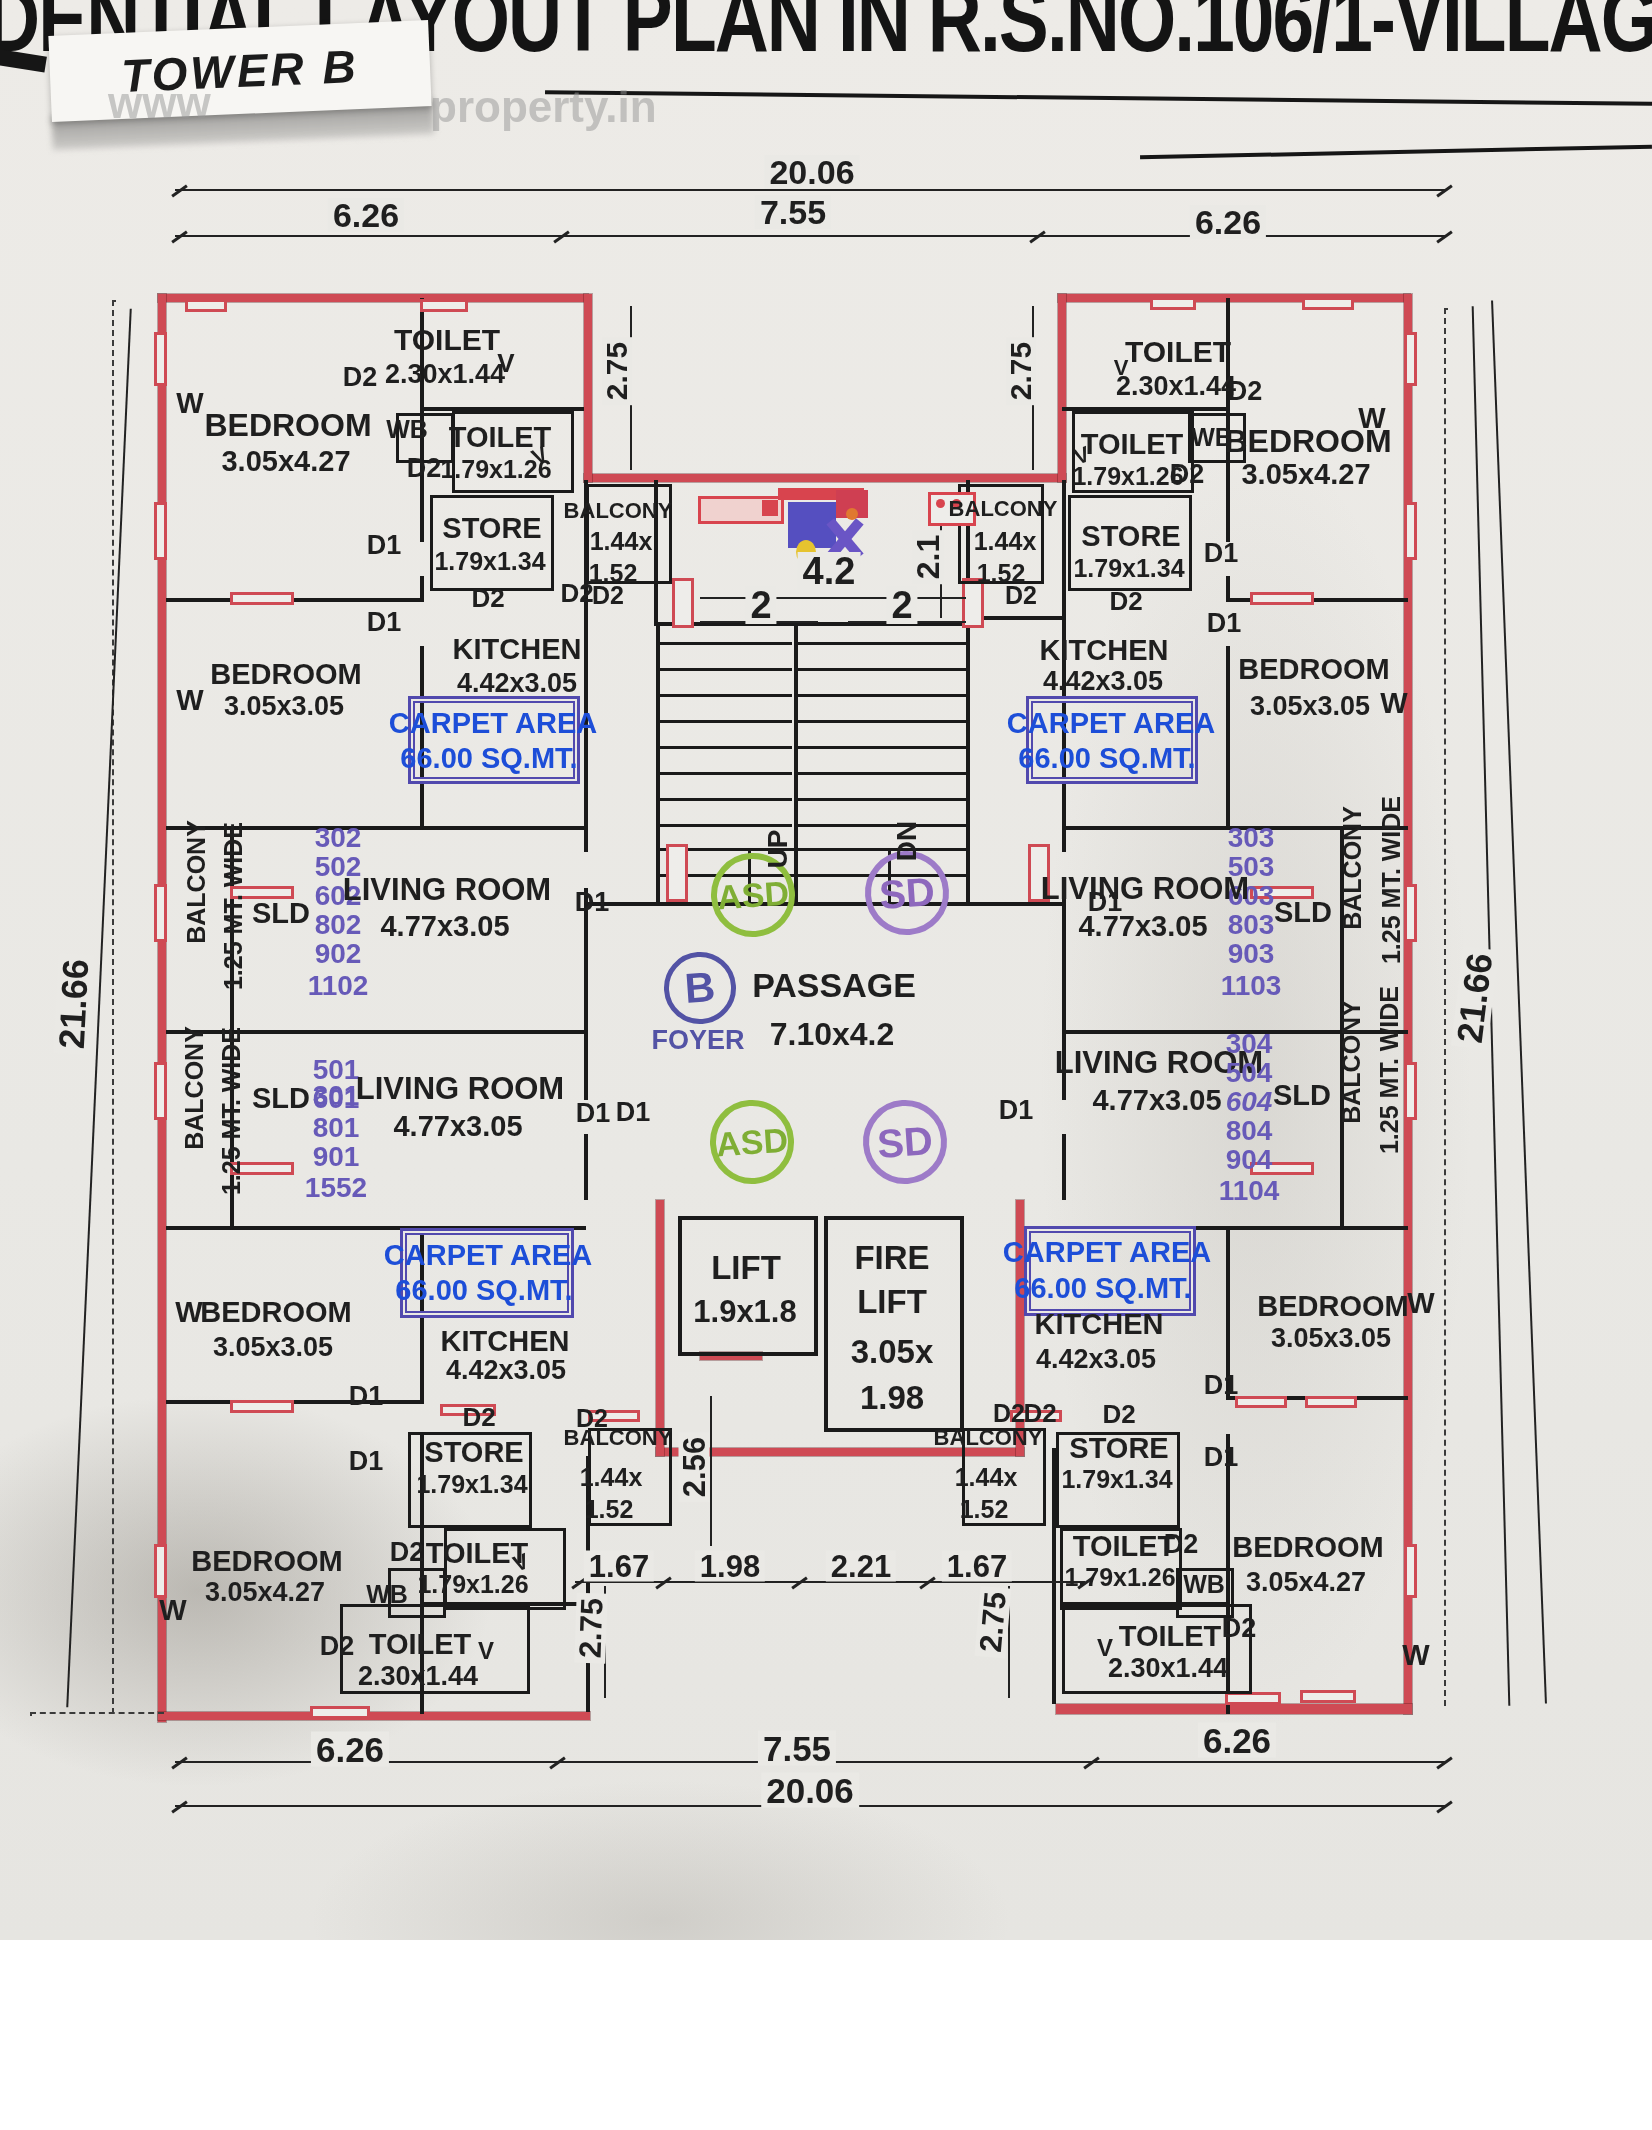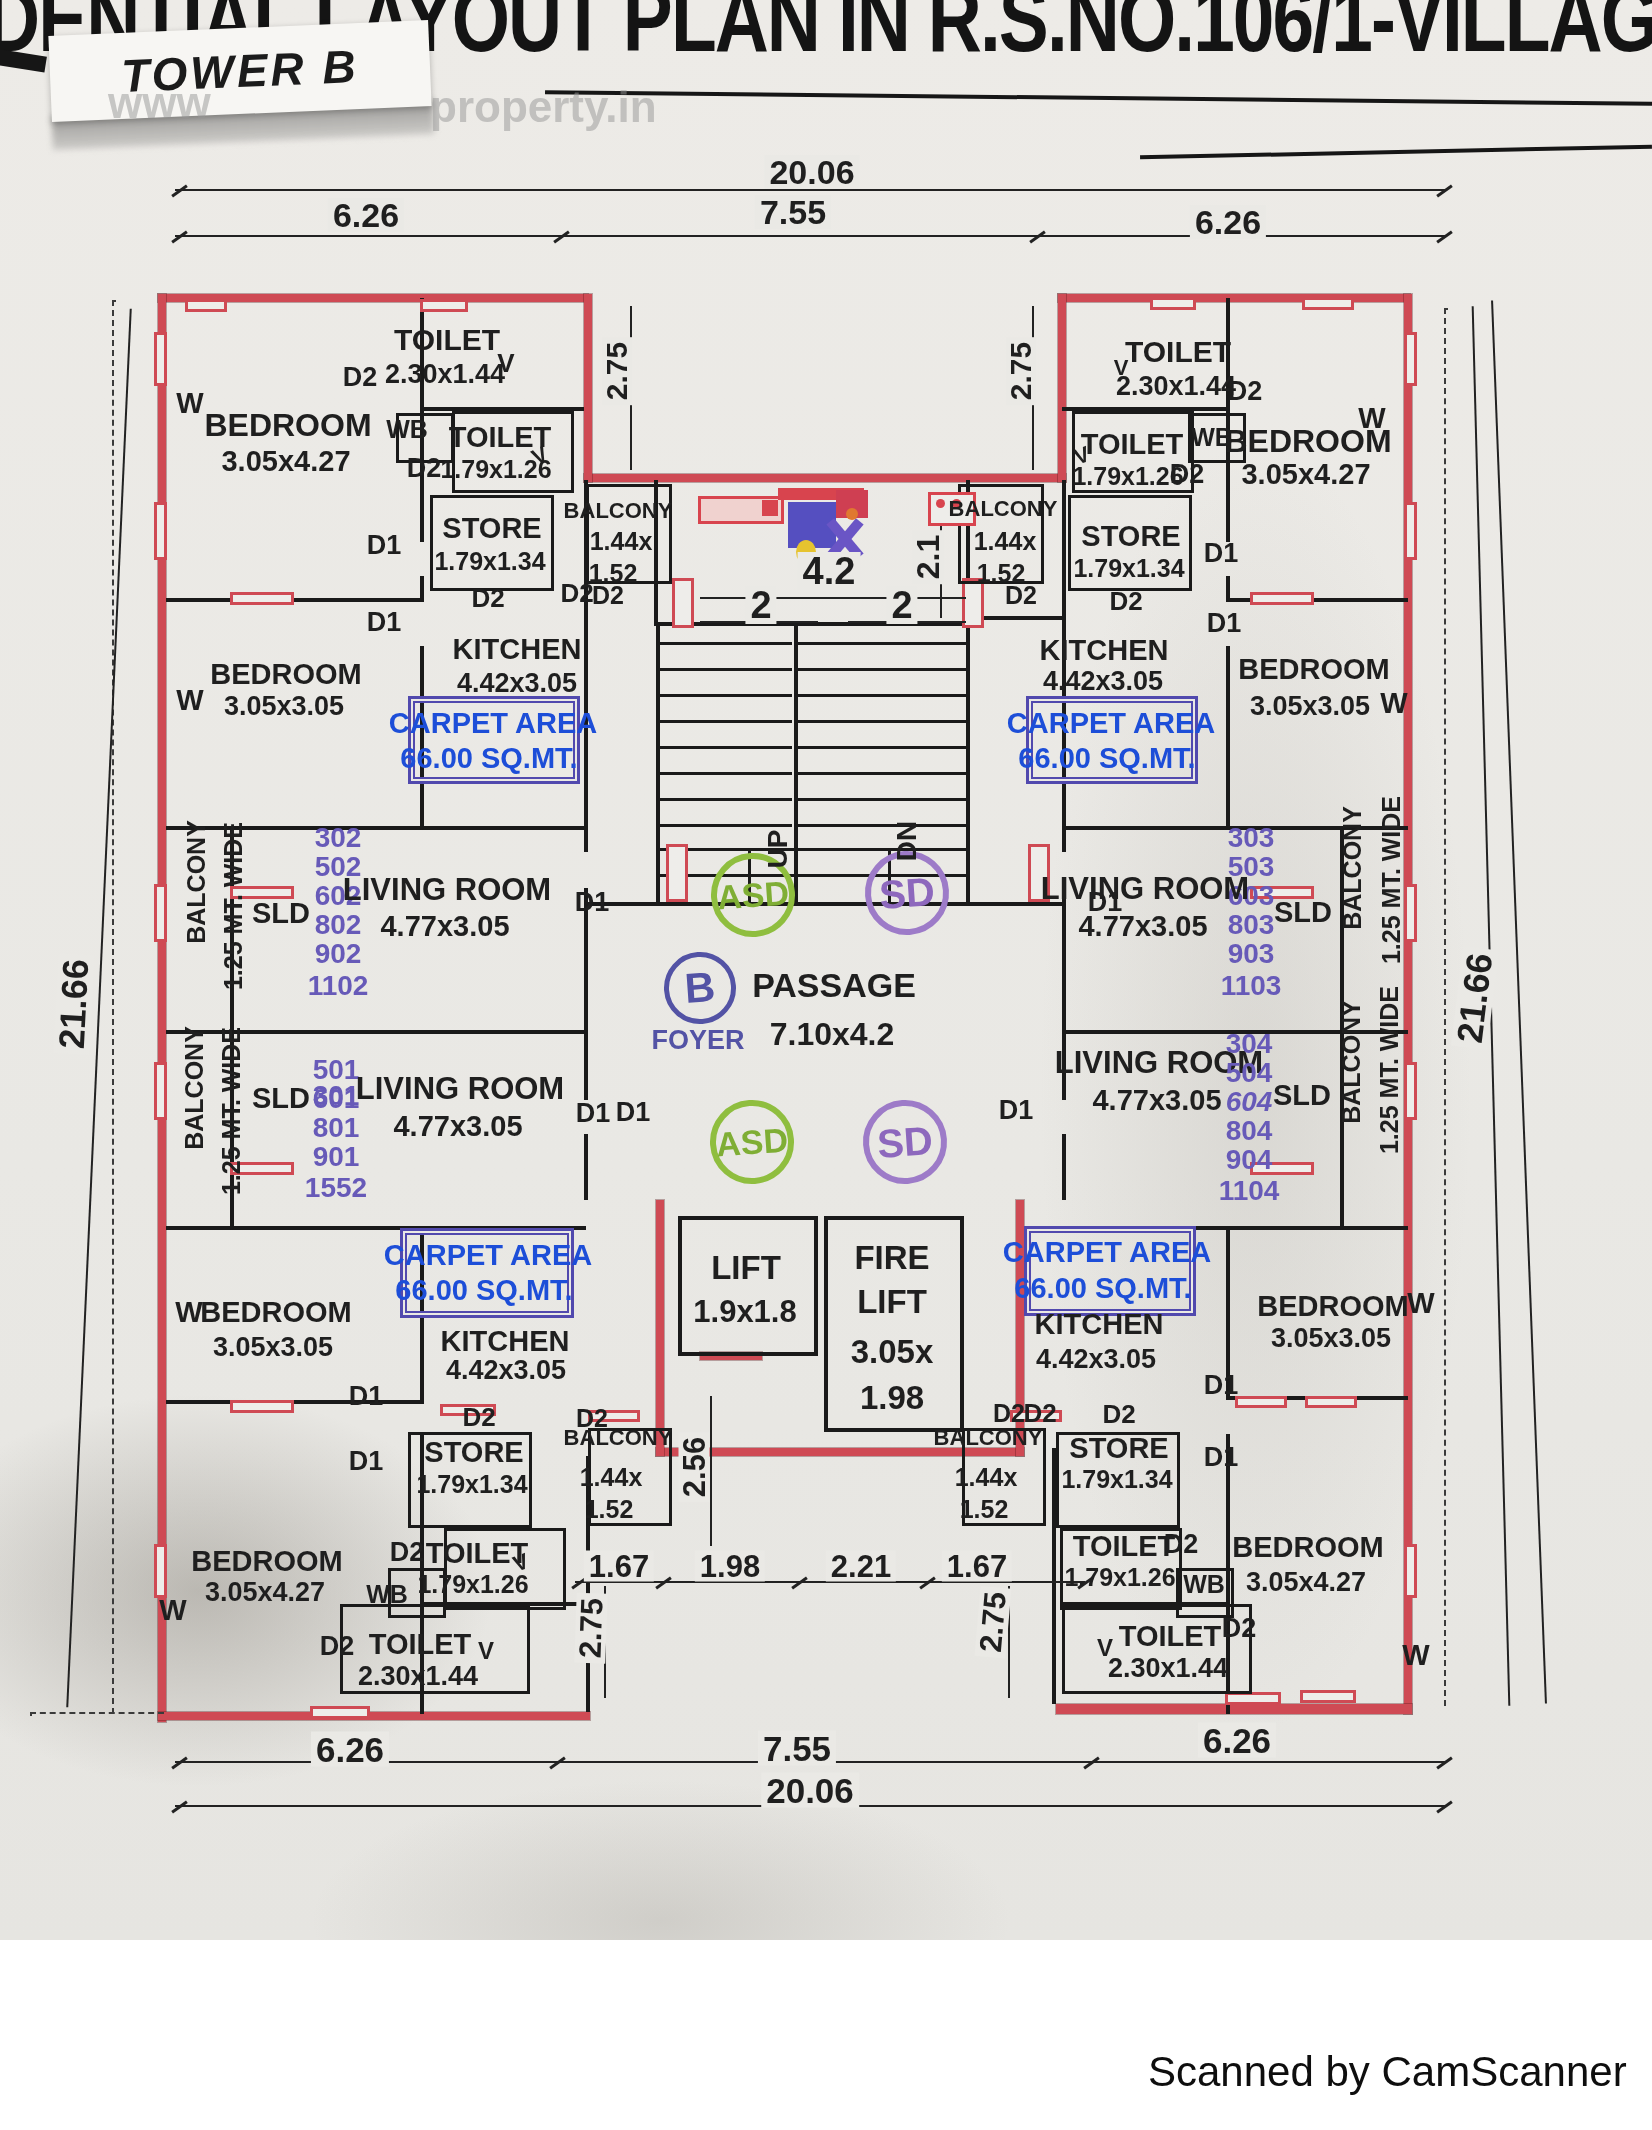--- a/index.html
+++ b/index.html
@@ -455,14 +455,13 @@
       <div class="lbl" style="left:1105px;top:1648px;font-size:24px;">V</div>
       <div class="lbl" style="left:1239px;top:1628px;font-size:27px;">D2</div>
       <div class="lbl" style="left:1308px;top:1547px;font-size:29px;">BEDROOM</div>
       <div class="lbl" style="left:1306px;top:1582px;font-size:27px;">3.05x4.27</div>
       <div class="lbl" style="left:1416px;top:1655px;font-size:29px;">W</div>
       <div class="lbl" style="left:988px;top:1438px;font-size:22px;">BALCONY</div>
       <div class="lbl" style="left:986px;top:1477px;font-size:25px;">1.44x</div>
       <div class="lbl" style="left:984px;top:1509px;font-size:25px;">1.52</div>
     </div>
 
-  <div class="cred" style="left:1148px;top:2048px;">Scanned by CamScanner</div>
 </div>
 
 </body></html>

